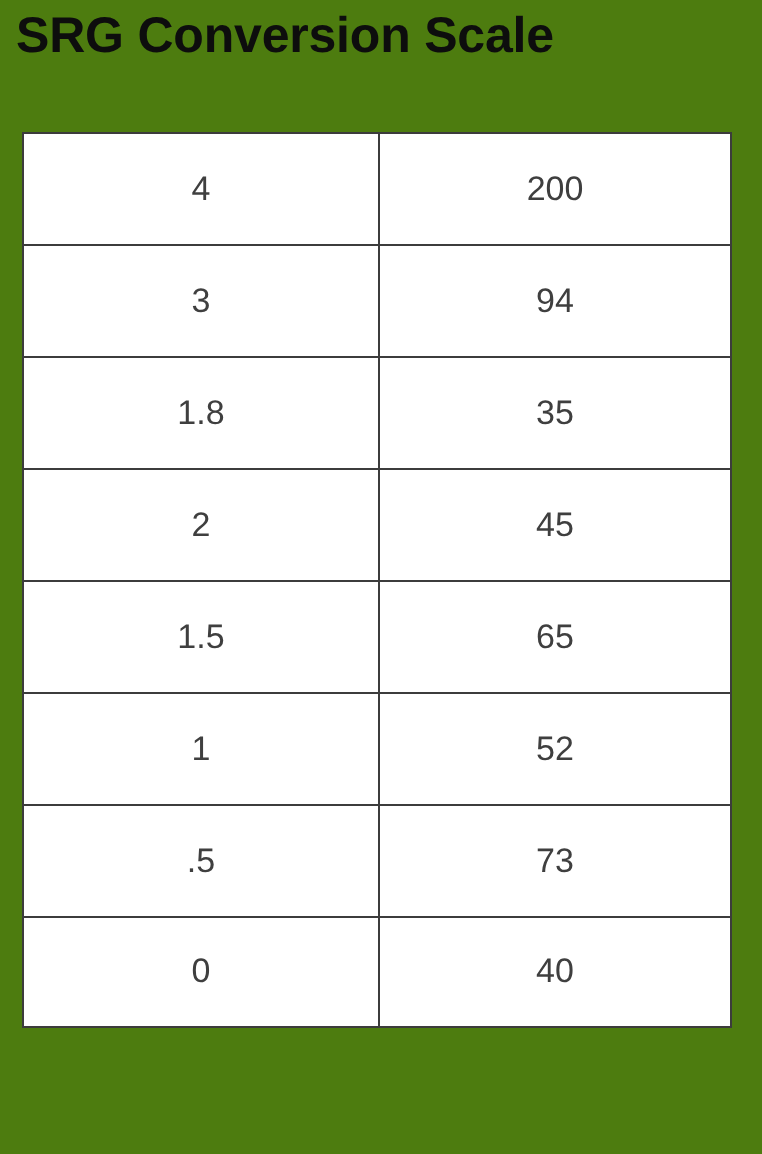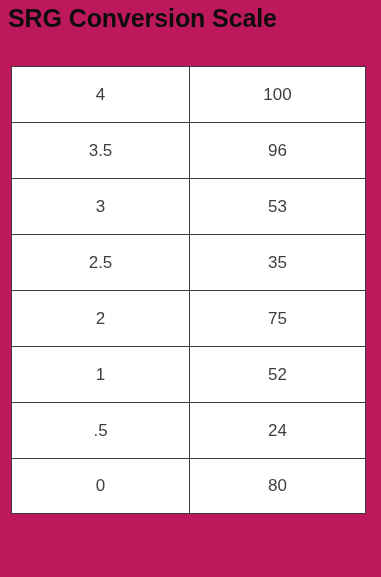--- a/index.html
+++ b/index.html
@@ -12,21 +12,21 @@
     height: 577px;
     overflow: hidden;
     font-family: "Liberation Sans", sans-serif;
     -webkit-font-smoothing: antialiased;
   }
 
   #page {
     position: relative;
     width: 381px;
     height: 577px;
-    background: #be185d;
+    background: #4d7c0f;
   }
 
   #page-title {
     position: absolute;
     left: 8px;
     top: 2px;
     width: 373px;
     font-family: "Liberation Sans", sans-serif;
     font-size: 25px;
     font-weight: bold;
@@ -78,47 +78,47 @@
 
   <div id="conversion-table-wrap">
     <table class="conversion-table">
       <colgroup>
         <col class="col-score">
         <col class="col-value">
       </colgroup>
       <tbody>
         <tr>
           <td>4</td>
-          <td>100</td>
-        </tr>
-        <tr>
-          <td>3.5</td>
-          <td>96</td>
+          <td>200</td>
         </tr>
         <tr>
           <td>3</td>
-          <td>53</td>
+          <td>94</td>
         </tr>
         <tr>
-          <td>2.5</td>
+          <td>1.8</td>
           <td>35</td>
         </tr>
         <tr>
           <td>2</td>
-          <td>75</td>
+          <td>45</td>
+        </tr>
+        <tr>
+          <td>1.5</td>
+          <td>65</td>
         </tr>
         <tr>
           <td>1</td>
           <td>52</td>
         </tr>
         <tr>
           <td>.5</td>
-          <td>24</td>
+          <td>73</td>
         </tr>
         <tr>
           <td>0</td>
-          <td>80</td>
+          <td>40</td>
         </tr>
       </tbody>
     </table>
   </div>
 
 </div>
 
 </body></html>

